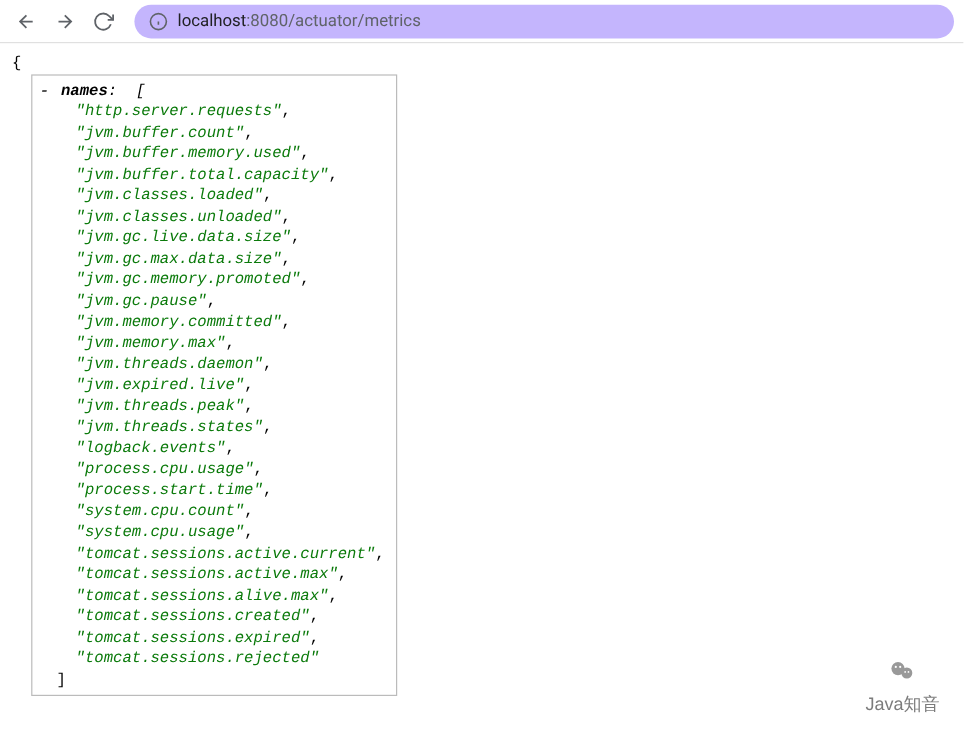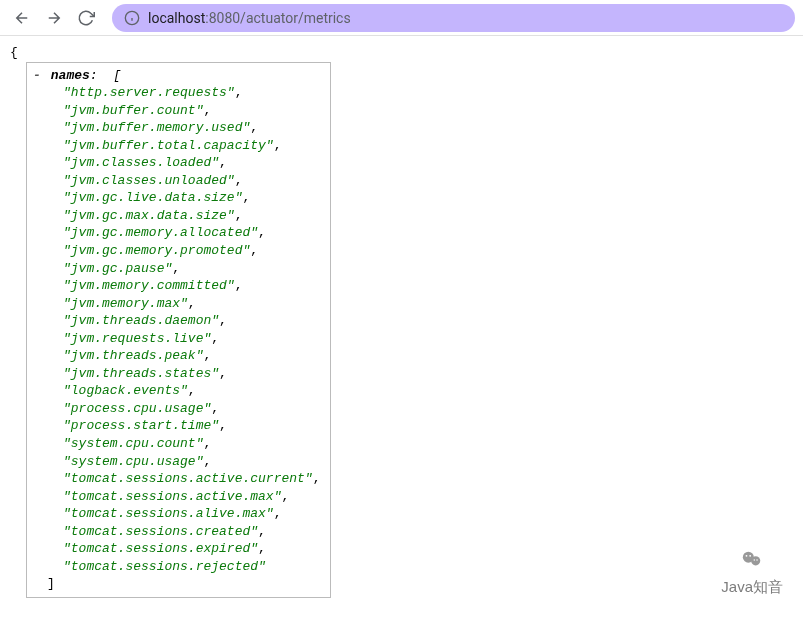--- a/index.html
+++ b/index.html
@@ -161,27 +161,26 @@
     </div>
     <div class="names-list" id="names-list">
         <div><span class="json-string">http.server.requests</span><span class="comma">,</span></div>
         <div><span class="json-string">jvm.buffer.count</span><span class="comma">,</span></div>
         <div><span class="json-string">jvm.buffer.memory.used</span><span class="comma">,</span></div>
         <div><span class="json-string">jvm.buffer.total.capacity</span><span class="comma">,</span></div>
         <div><span class="json-string">jvm.classes.loaded</span><span class="comma">,</span></div>
         <div><span class="json-string">jvm.classes.unloaded</span><span class="comma">,</span></div>
         <div><span class="json-string">jvm.gc.live.data.size</span><span class="comma">,</span></div>
         <div><span class="json-string">jvm.gc.max.data.size</span><span class="comma">,</span></div>
-        <div><span class="json-string">jvm.gc.memory.allocated</span><span class="comma">,</span></div>
         <div><span class="json-string">jvm.gc.memory.promoted</span><span class="comma">,</span></div>
         <div><span class="json-string">jvm.gc.pause</span><span class="comma">,</span></div>
         <div><span class="json-string">jvm.memory.committed</span><span class="comma">,</span></div>
         <div><span class="json-string">jvm.memory.max</span><span class="comma">,</span></div>
         <div><span class="json-string">jvm.threads.daemon</span><span class="comma">,</span></div>
-        <div><span class="json-string">jvm.requests.live</span><span class="comma">,</span></div>
+        <div><span class="json-string">jvm.expired.live</span><span class="comma">,</span></div>
         <div><span class="json-string">jvm.threads.peak</span><span class="comma">,</span></div>
         <div><span class="json-string">jvm.threads.states</span><span class="comma">,</span></div>
         <div><span class="json-string">logback.events</span><span class="comma">,</span></div>
         <div><span class="json-string">process.cpu.usage</span><span class="comma">,</span></div>
         <div><span class="json-string">process.start.time</span><span class="comma">,</span></div>
         <div><span class="json-string">system.cpu.count</span><span class="comma">,</span></div>
         <div><span class="json-string">system.cpu.usage</span><span class="comma">,</span></div>
         <div><span class="json-string">tomcat.sessions.active.current</span><span class="comma">,</span></div>
         <div><span class="json-string">tomcat.sessions.active.max</span><span class="comma">,</span></div>
         <div><span class="json-string">tomcat.sessions.alive.max</span><span class="comma">,</span></div>

